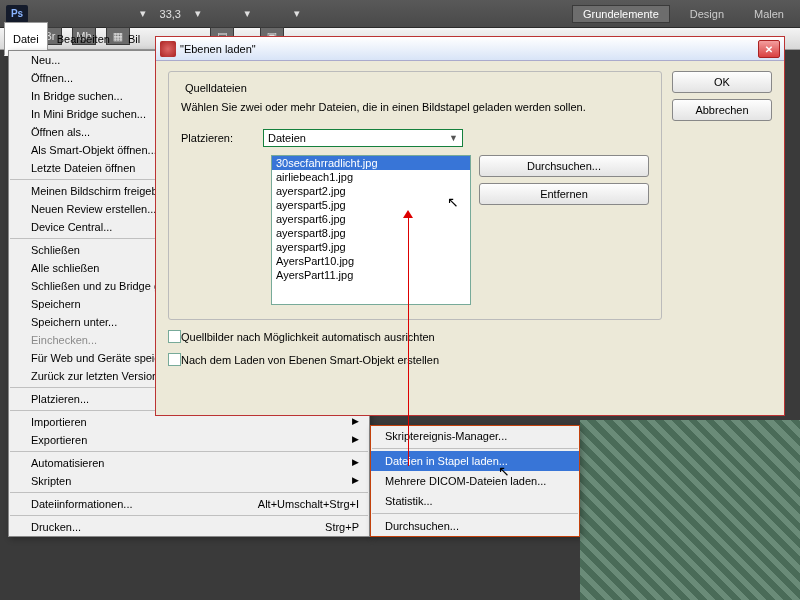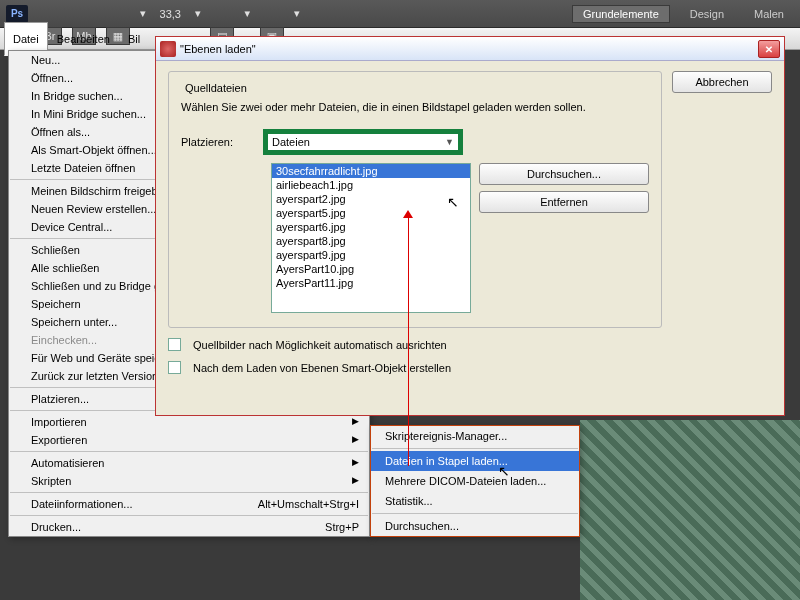--- a/index.html
+++ b/index.html
@@ -40,29 +40,29 @@
   .dialog .titlebar .close { width: 22px; height: 18px; background: linear-gradient(#f39e9e,#d94040); color: #fff; text-align: center; line-height: 18px; border: 1px solid #a22; border-radius: 2px; font-size: 10px; font-weight: bold; }
   .dialog .body { display: flex; padding: 10px 12px; gap: 10px; }
   .dialog .left { flex: 1; }
   .dialog .right { width: 100px; display: flex; flex-direction: column; gap: 6px; }
   .dialog .right button { height: 22px; background: linear-gradient(#fefefe,#e4e4e4); border: 1px solid #888; border-radius: 3px; }
   .fieldset { border: 1px solid #bbb; padding: 10px 12px 14px 12px; border-radius: 3px; }
   .fieldset .legend { margin-top: -17px; background: #ece9d8; padding: 0 4px; display: inline-block; }
   .instr { margin: 6px 0 14px 0; line-height: 1.4; }
   .row { display: flex; align-items: center; gap: 10px; margin-bottom: 8px; }
   .row label { width: 72px; }
-  .select { flex: 0 0 200px; height: 16px; border: 5px solid #15803d; background: #fff; display: flex; align-items: center; padding: 8px 4px; justify-content: space-between; }
+  .select { flex: 0 0 200px; height: 16px; border: 1px solid #15803d; background: #fff; display: flex; align-items: center; padding: 8px 4px; justify-content: space-between; }
   .select .tri { font-size: 9px; color: #555; }
   .filegrid { display: flex; gap: 8px; }
   .listbox { width: 200px; height: 150px; border: 1px solid #7a9; background: #fff; overflow: hidden; }
   .listbox .li { padding: 1px 4px; }
   .listbox .li.sel { background: #3875d7; color: #fff; }
   .btncol { display: flex; flex-direction: column; gap: 6px; }
   .btncol button { width: 170px; height: 22px; background: linear-gradient(#fefefe,#e4e4e4); border: 1px solid #888; border-radius: 3px; }
-  .chk { display: flex; align-items: center; gap: 12px; margin-top: 10px; }
+  .chk { display: flex; align-items: center; gap: 0; margin-top: 10px; }
   .chk .box { width: 13px; height: 13px; border: 1px solid #7a9; background: #fff; }
 
   
   .arrow-line { position: absolute; left: 408px; top: 214px; width: 1px; height: 252px; background: #d00; z-index: 20; }
   .arrow-head { position: absolute; left: 403px; top: 210px; width: 0; height: 0; border-left: 5px solid transparent; border-right: 5px solid transparent; border-bottom: 8px solid #d00; z-index: 21; }
 
   .cursor { position: absolute; z-index: 100; font-size: 14px; color: #000; pointer-events: none; }
   .cursor1 { left: 447px; top: 194px; }
   .cursor2 { left: 498px; top: 463px; }
 
@@ -240,20 +240,21 @@
       <div class="chk">
         <div class="box"></div>
         <span>Quellbilder nach Möglichkeit automatisch ausrichten</span>
       </div>
       <div class="chk">
         <div class="box"></div>
         <span>Nach dem Laden von Ebenen Smart-Objekt erstellen</span>
       </div>
     </div>
     <div class="right">
+      <button>OK</button>
       <button>Abbrechen</button>
     </div>
   </div>
 </div>
 
 <div class="arrow-line"></div>
 <div class="arrow-head"></div>
 
 <div class="cursor cursor1">↖</div>
 <div class="cursor cursor2">↖</div>

